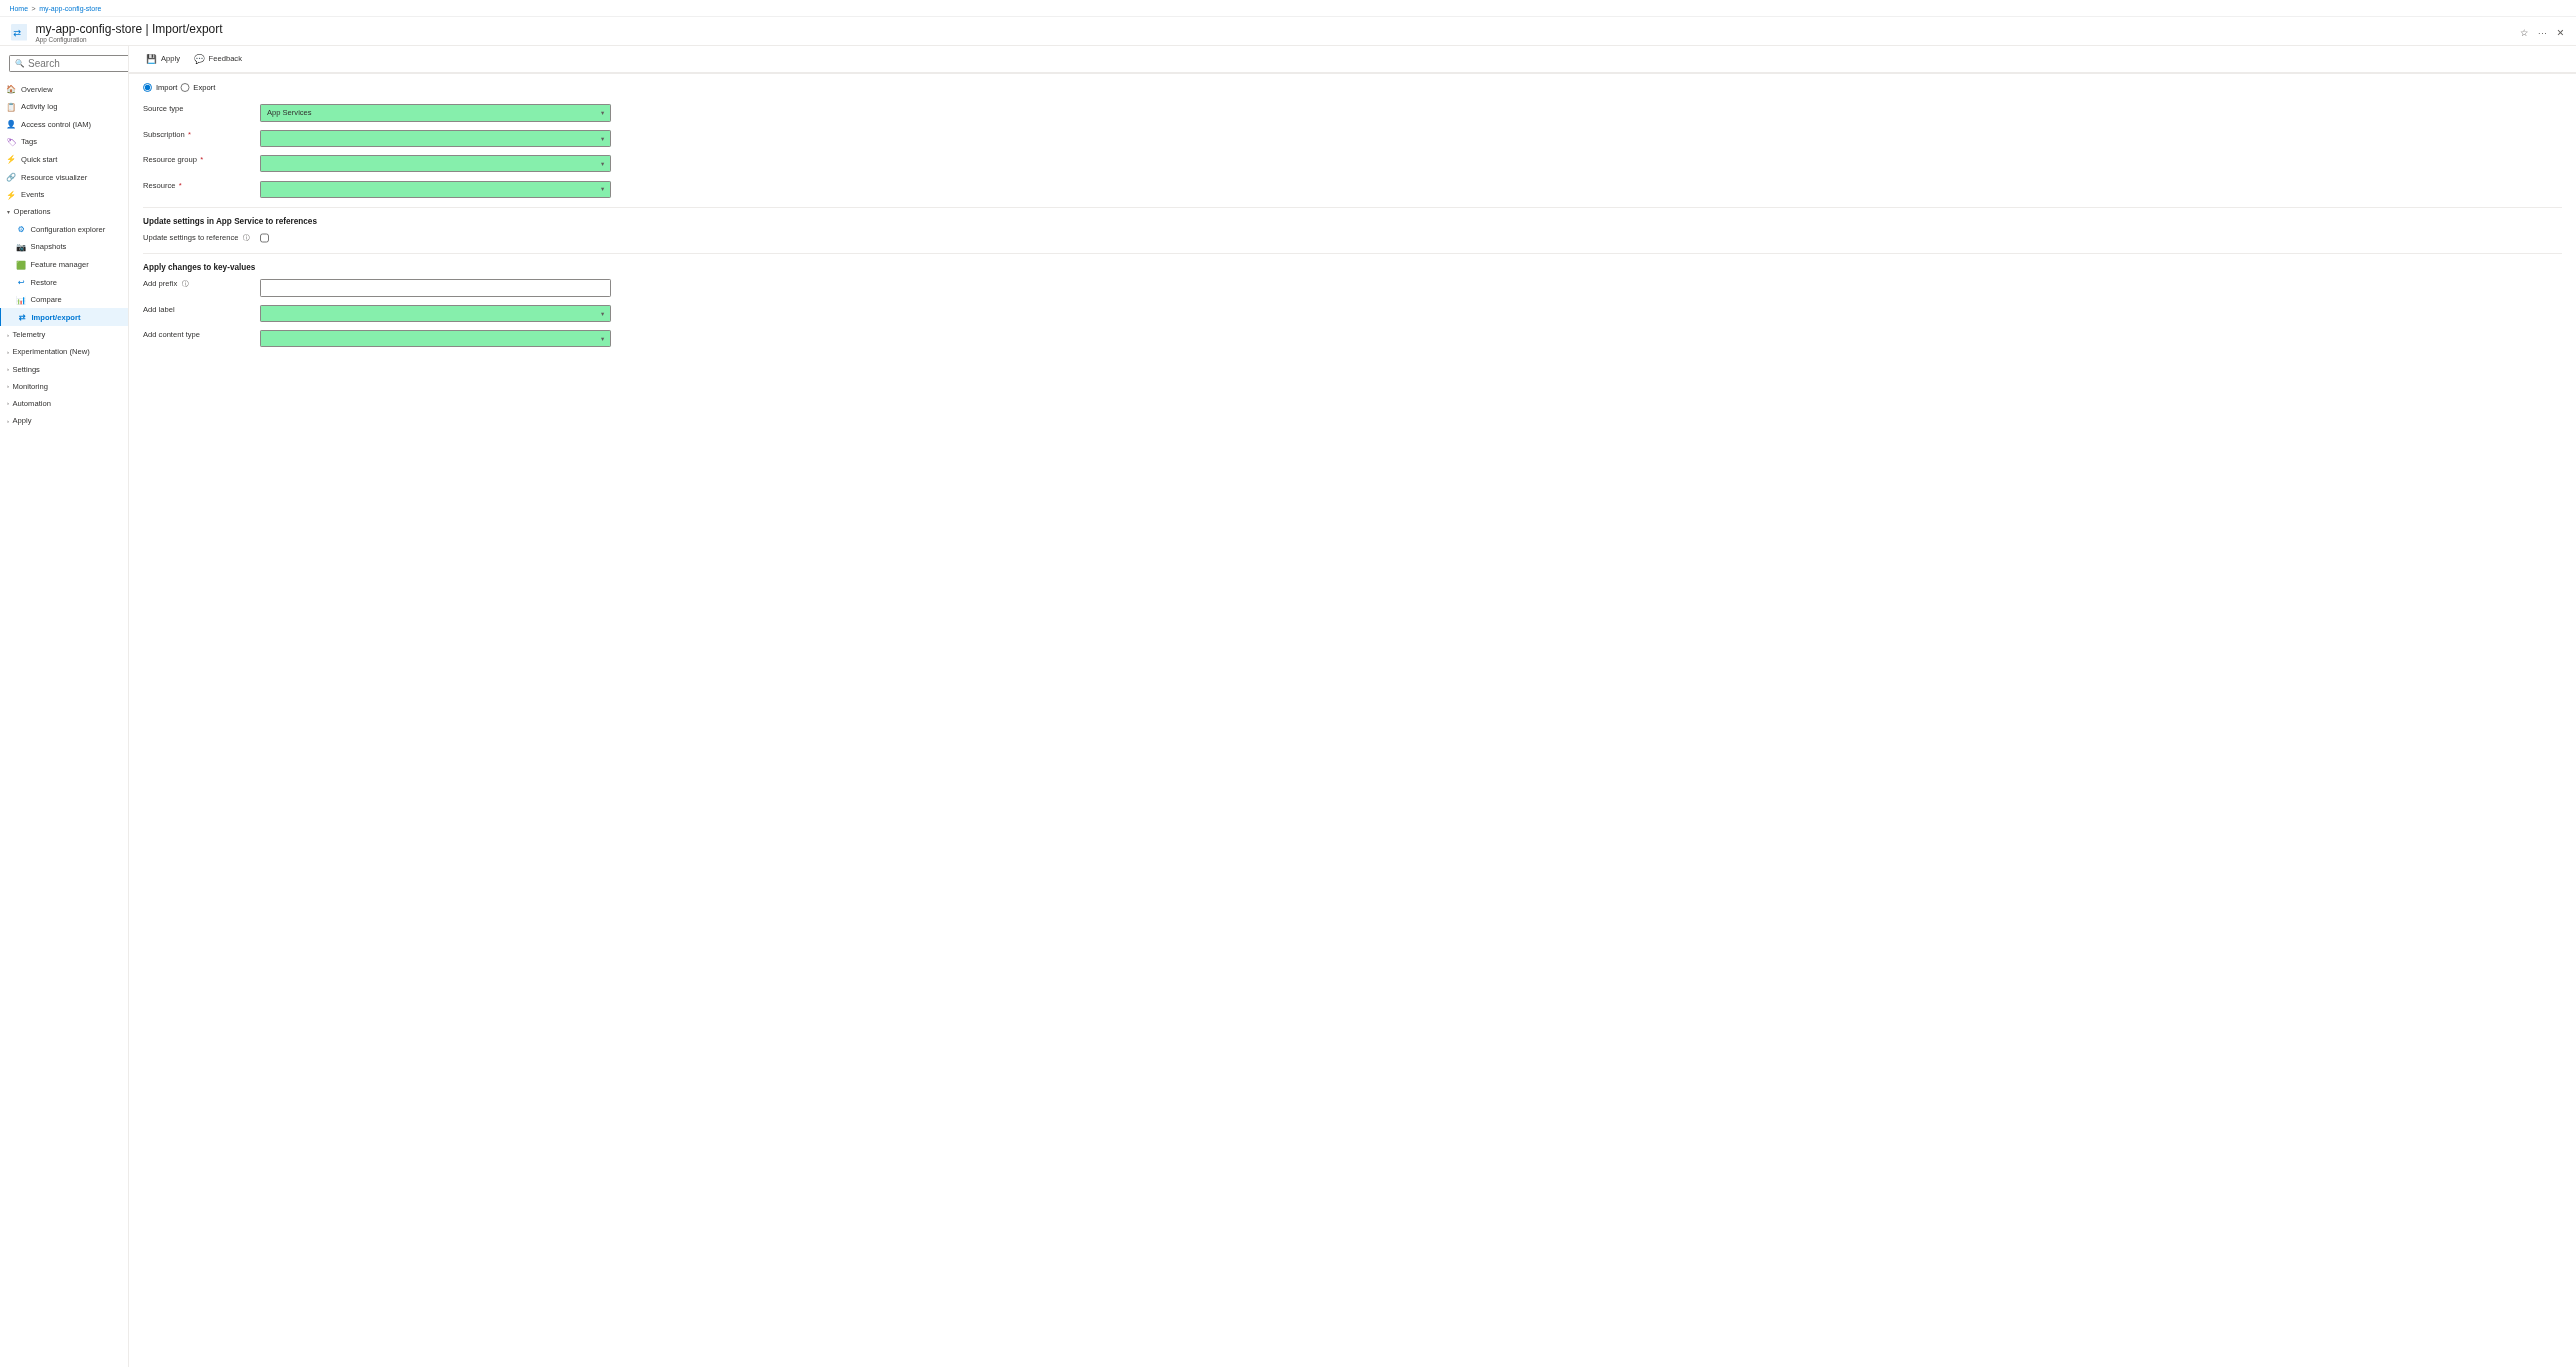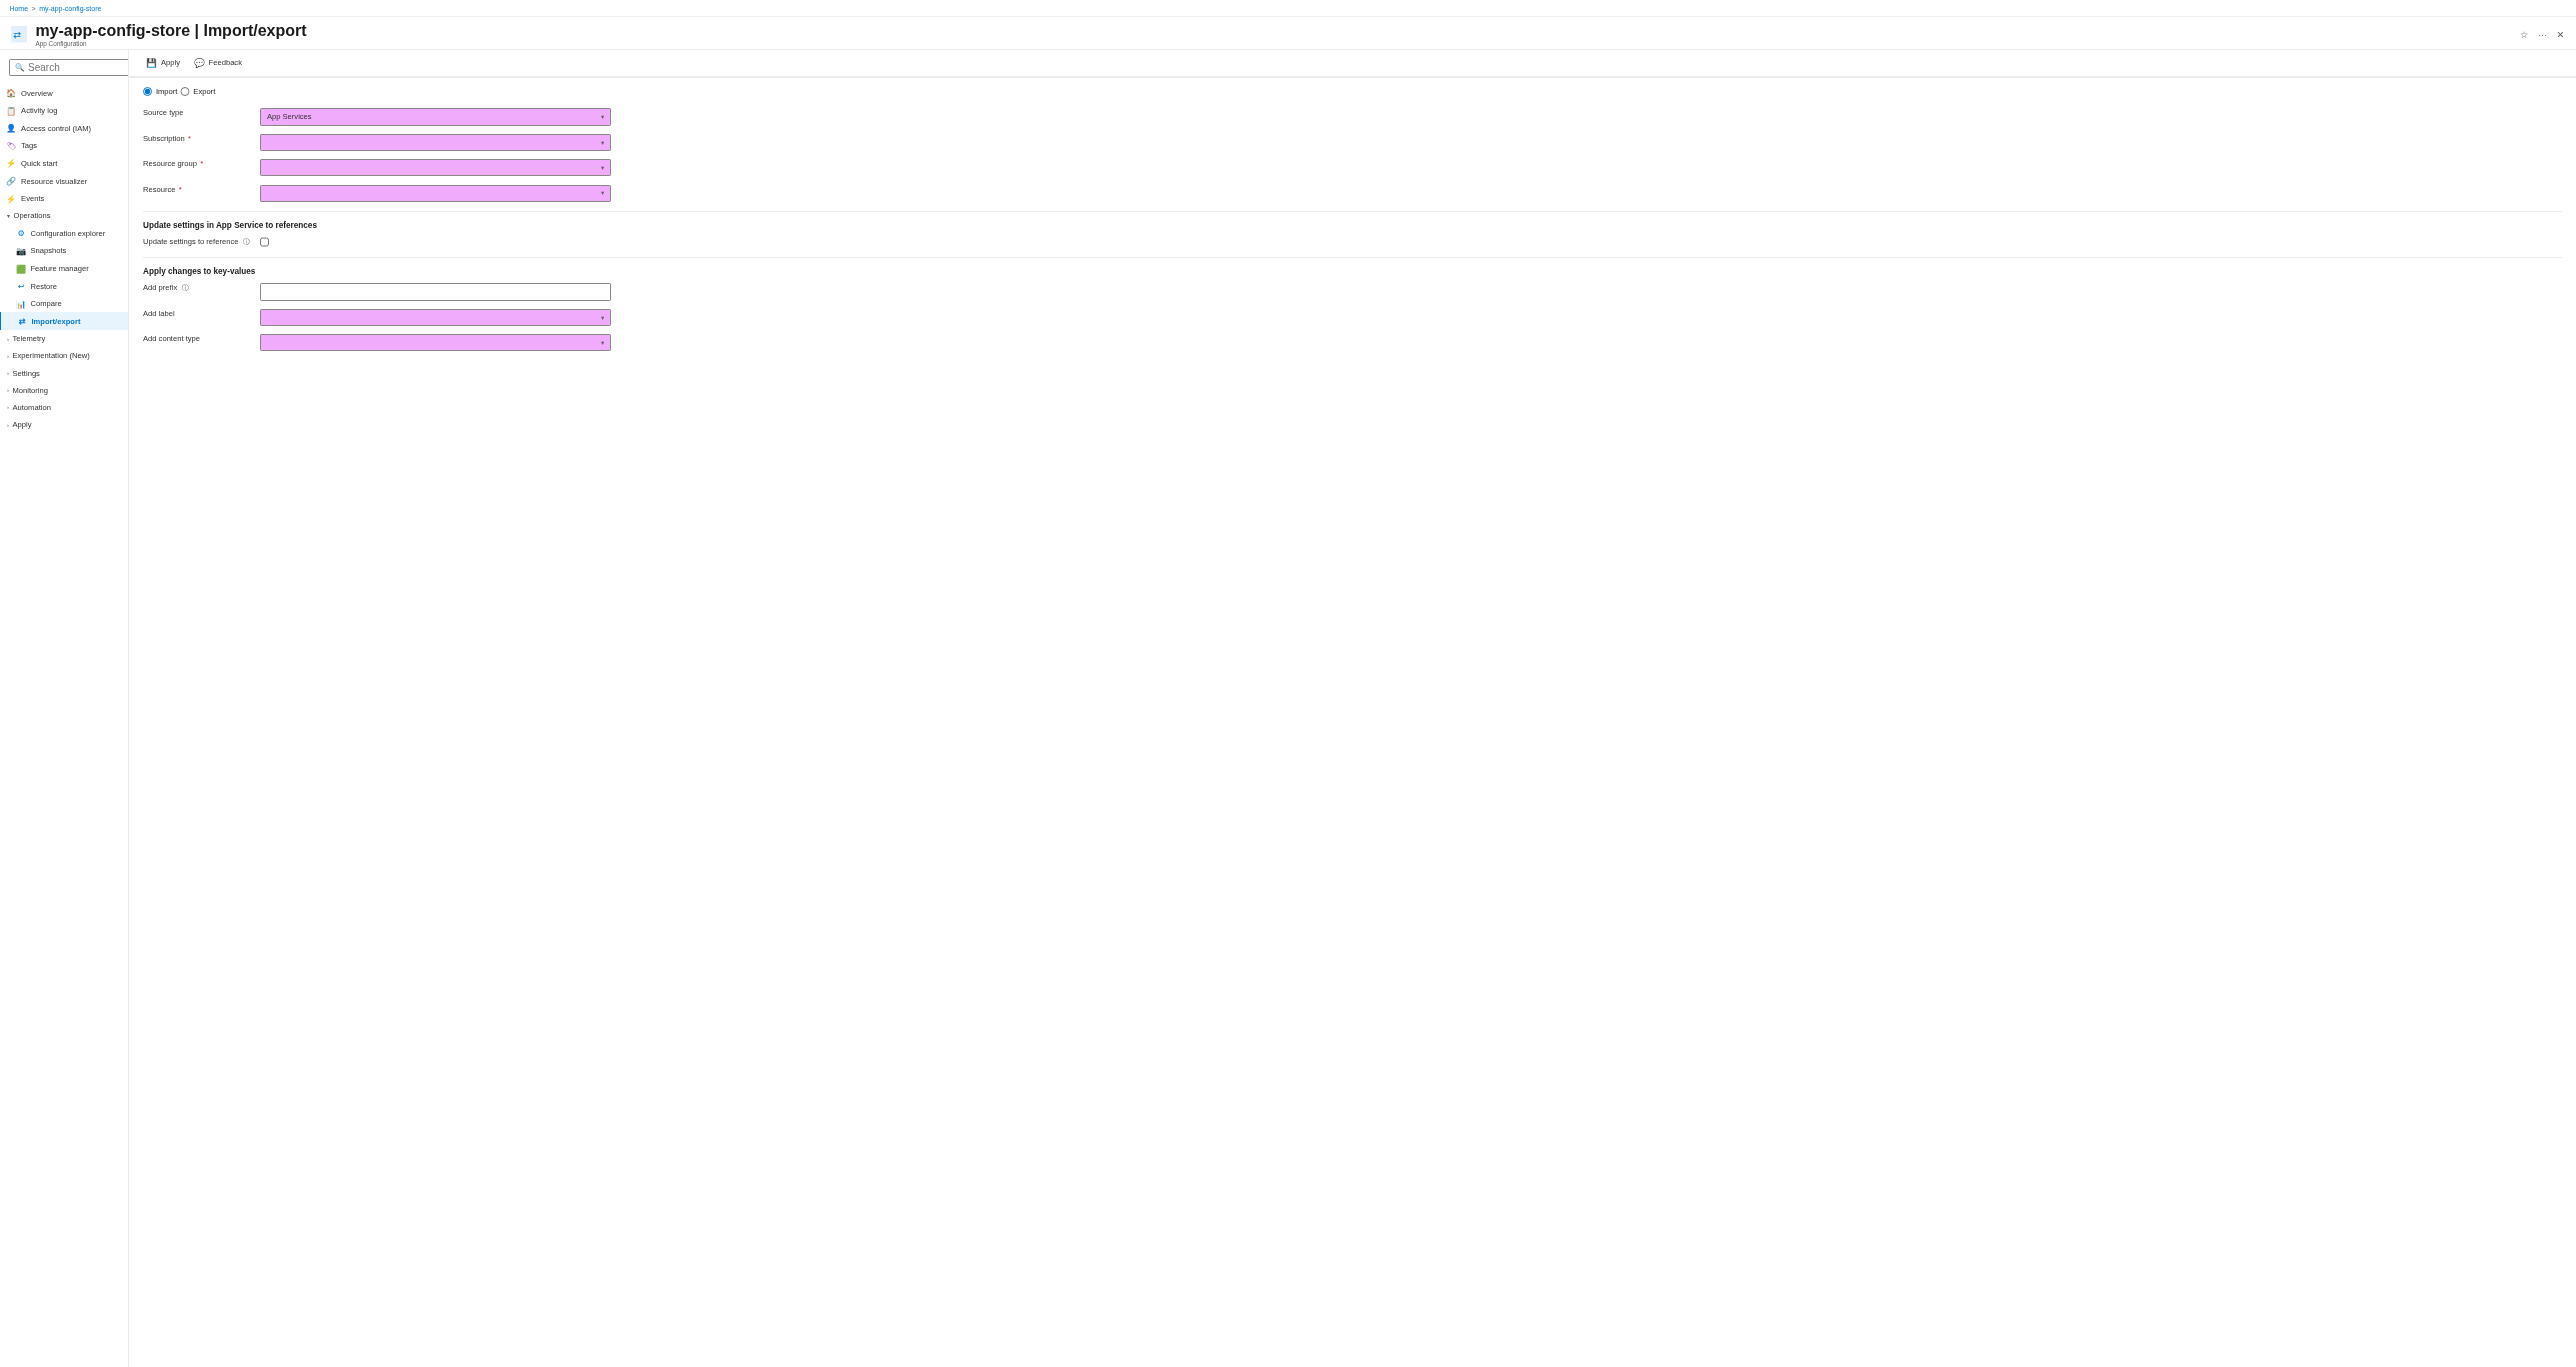--- a/index.html
+++ b/index.html
@@ -7,21 +7,21 @@
 
     
     .breadcrumb { padding: 4.7px 9.4px; font-size: 7px; color: #0078d4; display: flex; align-items: center; gap: 3.5px; border-bottom: 0.6px solid #f0f0f0; }
     .breadcrumb span { color: #605e5c; }
     .breadcrumb a { color: #0078d4; text-decoration: none; }
 
     
     .page-header { display: flex; align-items: center; padding: 4.7px 9.4px 2.3px 9.4px; gap: 7px; border-bottom: 0.6px solid #edebe9; }
     .page-header-icon { width: 19px; height: 19px; display: flex; align-items: center; justify-content: center; }
     .page-title-block { flex: 1; }
-    .page-title { font-size: 16px; font-weight: 700; color: #1a1a1a; }
+    .page-title { font-size: 12px; font-weight: 400; color: #1a1a1a; }
     .page-subtitle { font-size: 6.4px; color: #605e5c; }
     .header-actions { display: flex; gap: 4.7px; align-items: center; }
     .header-icon-btn { background: none; border: none; cursor: pointer; color: #605e5c; font-size: 9.4px; padding: 2.3px; display: flex; align-items: center; }
     .close-btn { margin-left: auto; }
 
     
     .main-layout { display: flex; flex: 1; overflow: hidden; }
 
     
     .sidebar { width: 129px; min-width: 129px; border-right: 0.6px solid #edebe9; overflow-y: auto; background: #fff; }
@@ -49,21 +49,21 @@
     .radio-label { display: flex; align-items: center; gap: 3.5px; cursor: pointer; font-size: 7.6px; }
     .radio-label input[type="radio"] { accent-color: #0078d4; width: 9.4px; height: 9.4px; }
 
     
     .form-row { display: flex; align-items: flex-start; margin-bottom: 8.2px; }
     .form-label { width: 117px; min-width: 117px; font-size: 7.6px; color: #323130; }
     .form-label .required { color: #c4262e; margin-left: 1.2px; }
     .form-label .info-icon { color: #605e5c; font-size: 7px; margin-left: 2.3px; cursor: help; }
     .form-control { flex: 1; max-width: 351px; }
 
-    .dropdown { display: flex; align-items: center; justify-content: space-between; border: 0.6px solid #8a8886; border-radius: 1.2px; padding: 3.5px 5.9px; cursor: pointer; background: #f0abfc; font-size: 7.6px; color: #323130; }
+    .dropdown { display: flex; align-items: center; justify-content: space-between; border: 0.6px solid #8a8886; border-radius: 1.2px; padding: 3.5px 5.9px; cursor: pointer; background: #86efac; font-size: 7.6px; color: #323130; }
     .dropdown-arrow { color: #605e5c; font-size: 6.4px; }
 
     .text-input { border: 0.6px solid #8a8886; border-radius: 1.2px; padding: 3.5px 5.9px; font-size: 7.6px; width: 100%; outline: none; }
 
     .section-title { font-size: 8.2px; font-weight: 600; margin-bottom: 7px; margin-top: 4.7px; color: #1a1a1a; }
     .section-divider { border: none; border-top: 0.6px solid #edebe9; margin: 9.4px 0; }
 
     
     .checkbox-row { display: flex; align-items: center; gap: 4.7px; }
 

